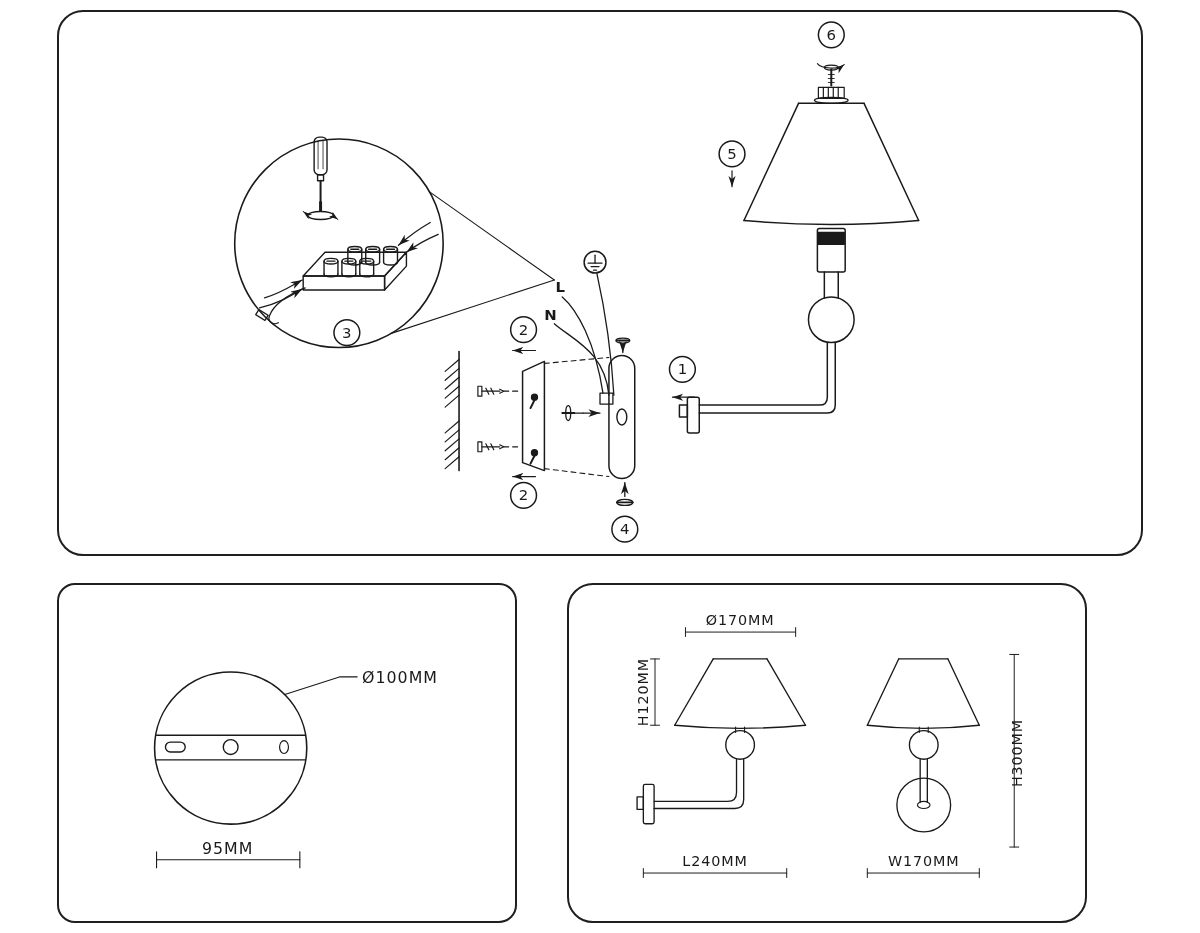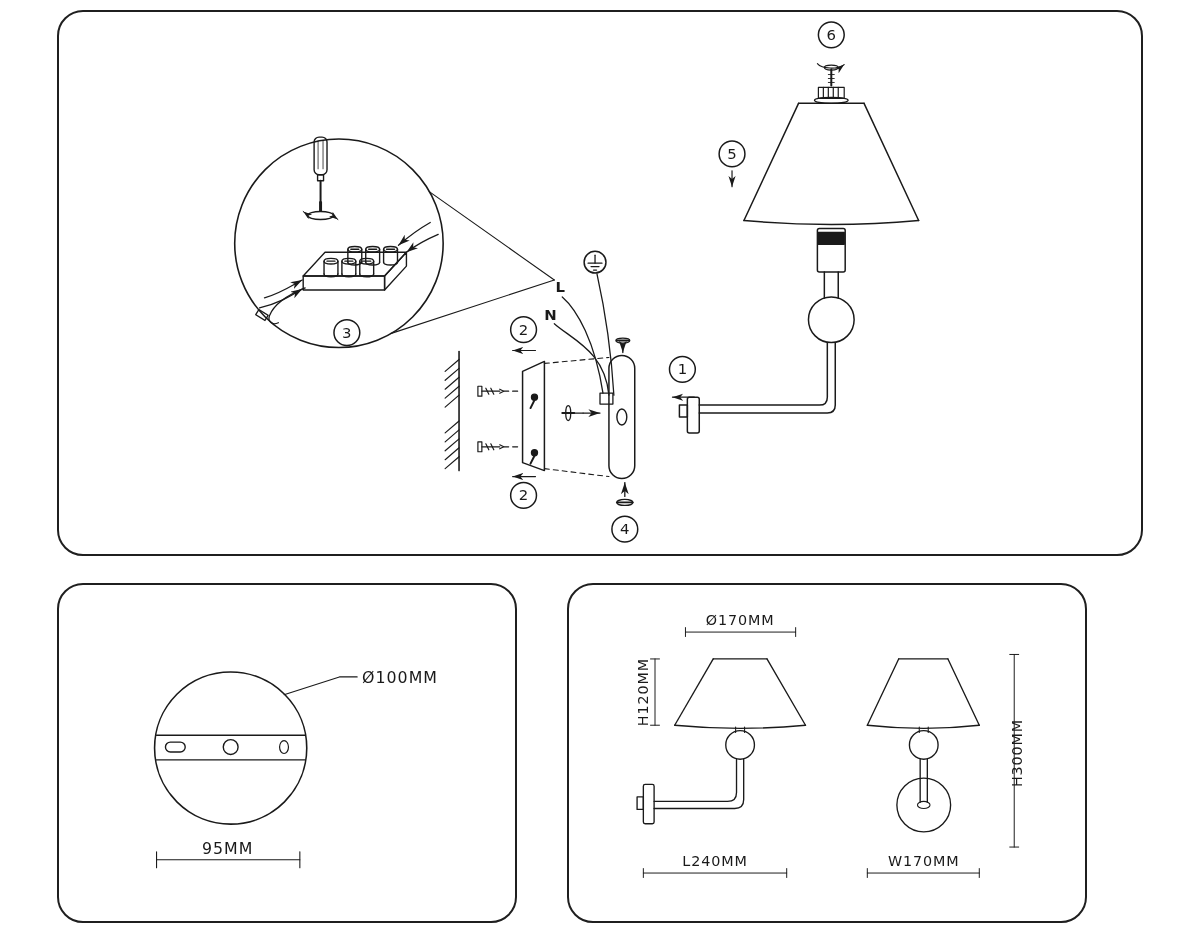--- a/index.html
+++ b/index.html
@@ -1,21 +1,21 @@
 <!DOCTYPE html>
 <html><head>
 <meta charset="utf-8">
 <style>
   * { margin:0; padding:0; box-sizing:border-box; }
   html,body { width:1200px; height:933px; background:#ffffff; }
   body { position:relative; font-family:"DejaVu Sans","Liberation Sans",sans-serif; }
   .panel { position:absolute; border:2px solid #1f1f1f; border-radius:26px; background:#fff; }
   .panel svg { position:absolute; inset:0; width:100%; height:100%; }
   #panel-assembly   { left:57px;  top:10px;  width:1086px; height:546px; }
-  #panel-plate      { left:57px;  top:583px; width:460px;  height:340px; }
+  #panel-plate      { left:57px;  top:583px; width:460px;  height:340px;border-radius:18px; }
   #panel-dimensions { left:567px; top:583px; width:520px;  height:340px; }
   svg text { fill:#1a1a1a; font-family:"DejaVu Sans","Liberation Sans",sans-serif; }
   .dim-text   { font-size:16px; letter-spacing:1px; }
   .badge-text { font-size:15px; }
   .wire-label { font-size:15px; font-weight:bold; }
 </style>
 </head>
 <body>
 
 <div class="panel" id="panel-assembly">

